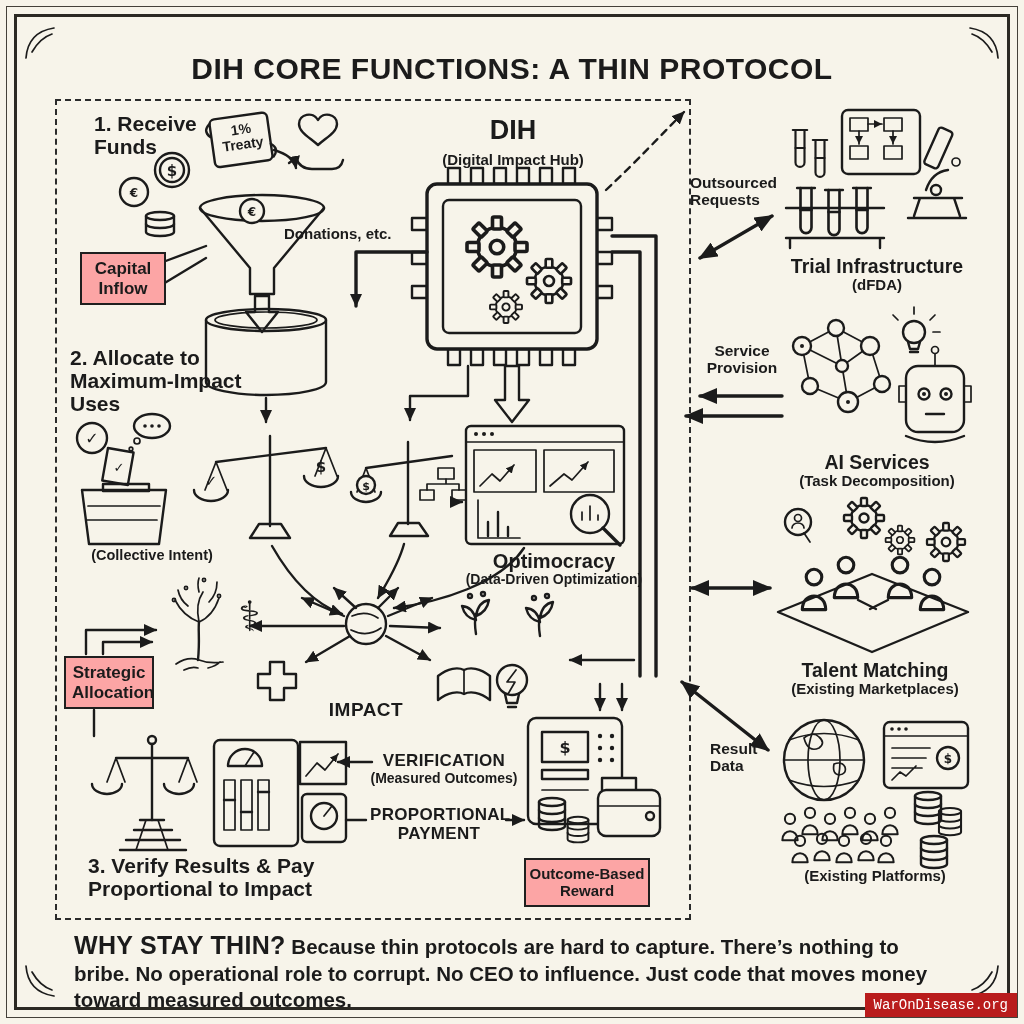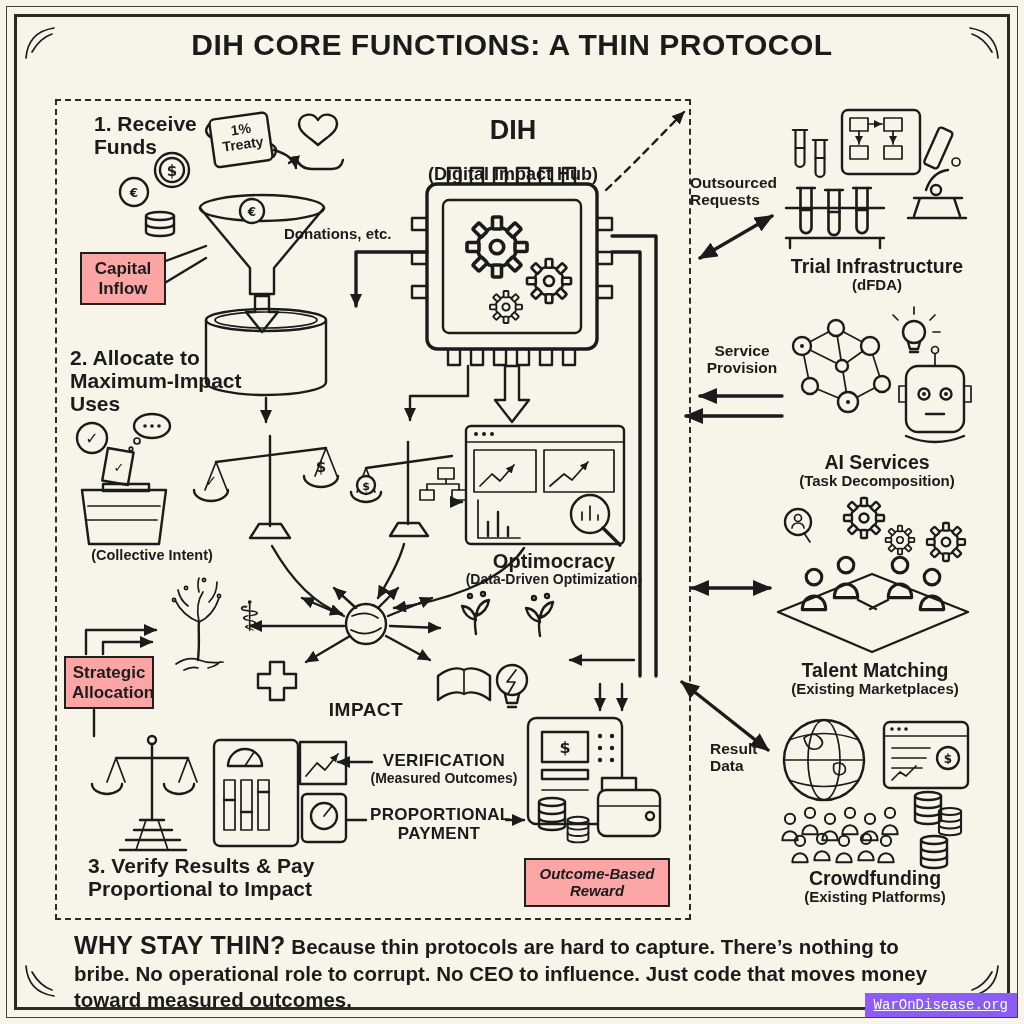--- a/index.html
+++ b/index.html
@@ -12,27 +12,27 @@
   .thk{stroke-width:3.4;}
   .tn{stroke-width:1.7;}
   .cn{fill:none;stroke:#1b1b1b;stroke-width:3.4;stroke-linecap:round;}
   .dash{stroke-dasharray:7 6;}
   .fl{fill:#1b1b1b;stroke:none;}
   .pf{fill:#f7f4ea;}
   svg text{font-family:"DejaVu Sans","Liberation Sans",sans-serif;font-weight:bold;fill:#1b1b1b;}
   .t{position:absolute;line-height:1.1;}
   .b{font-weight:bold;}
   .ctr{text-align:center;}
-  .title{top:28px;left:0;width:100%;text-align:center;font-size:30px;font-weight:bold;letter-spacing:.5px;}
+  .title{top:52px;left:0;width:100%;text-align:center;font-size:30px;font-weight:bold;letter-spacing:.5px;}
   .box{position:absolute;border:2.5px solid #1f1f1f;background:#fca5a5;font-weight:bold;text-align:center;line-height:1.15;}
   .sub{font-weight:bold;}
   .glyph{position:absolute;font-family:"DejaVu Sans",sans-serif;line-height:1;}
   .footer{left:74px;top:929px;width:886px;font-size:20.5px;line-height:1.28;font-weight:bold;}
   .footer .lead{font-size:25px;letter-spacing:.3px;}
-  .watermark{position:absolute;right:7px;bottom:7px;background:#8b5cf6;color:#ffffff;font-family:"Liberation Mono",monospace;font-size:14px;padding:4px 9px;z-index:9;text-decoration:underline;}
+  .watermark{position:absolute;right:7px;bottom:7px;background:#b91c1c;color:#ffffff;font-family:"Liberation Mono",monospace;font-size:14px;padding:4px 9px;z-index:9;}
 </style>
 </head>
 <body>
 
 <div class="canvas">
   <div class="frame-outer"></div>
   <div class="frame-inner"></div>
   <div class="dashed-box"></div>
 
   <svg class="art" viewBox="0 0 1024 1024" aria-hidden="true">
@@ -454,21 +454,21 @@
     <div>1%</div>
     <div>Treaty</div>
   </div>
 
   <div class="t b" style="left:284px;top:178px;width:135px;font-size:15px;margin-top:48px;">Donations, etc.</div>
 
   <div class="box" style="left:80px;top:252px;width:70px;padding:5px 6px;font-size:17px;">Capital Inflow</div>
 
   <div class="t ctr" style="left:418px;top:116px;width:190px;">
     <div class="b" style="font-size:27px;">DIH</div>
-    <div class="b" style="font-size:18px;margin-top:19px;">(Digital Impact Hub)</div>
+    <div class="b" style="font-size:15px;margin-top:6px;">(Digital Impact Hub)</div>
   </div>
 
   <div class="t b" style="left:70px;top:346px;width:178px;font-size:21px;">2. Allocate to Maximum-Impact Uses</div>
 
   <div class="t ctr" style="left:48px;top:548px;width:208px;">
     <div class="sub" style="font-size:14.5px;">(Collective Intent)</div>
   </div>
 
   <div class="t ctr" style="left:448px;top:550px;width:212px;">
     <div class="b" style="font-size:20px;">Optimocracy</div>
@@ -481,21 +481,21 @@
 
   <div class="box" style="left:64px;top:656px;width:74px;padding:5px 6px;font-size:17px;">Strategic Allocation</div>
 
   <div class="t ctr" style="left:358px;top:752px;width:172px;">
     <div class="b" style="font-size:17px;letter-spacing:.3px;">VERIFICATION</div>
     <div class="sub" style="font-size:14px;">(Measured Outcomes)</div>
   </div>
 
   <div class="t b ctr" style="left:370px;top:806px;width:138px;font-size:17px;letter-spacing:.3px;">PROPORTIONAL PAYMENT</div>
 
-  <div class="box" style="left:524px;top:858px;width:116px;padding:5px 13px;font-size:15px;font-style:italic;">Outcome-Based Reward</div>
+  <div class="box" style="left:524px;top:858px;width:116px;padding:5px 3px;font-size:15px;">Outcome-Based Reward</div>
 
   <div class="t b" style="left:88px;top:854px;width:300px;font-size:21px;">3. Verify Results &amp; Pay Proportional to Impact</div>
 
   <div class="t b" style="left:690px;top:174px;width:100px;font-size:15.5px;">Outsourced Requests</div>
 
   <div class="t b" style="left:702px;top:342px;width:80px;font-size:15.5px;text-align:center;">Service Provision</div>
 
   <div class="t b" style="left:710px;top:740px;width:62px;font-size:15.5px;">Result Data</div>
 
   <div class="t ctr" style="left:772px;top:256px;width:210px;">
@@ -507,21 +507,20 @@
     <div class="b" style="font-size:19.5px;">AI Services</div>
     <div class="sub" style="font-size:15px;">(Task Decomposition)</div>
   </div>
 
   <div class="t ctr" style="left:766px;top:660px;width:218px;">
     <div class="b" style="font-size:19.5px;">Talent Matching</div>
     <div class="sub" style="font-size:15px;">(Existing Marketplaces)</div>
   </div>
 
   <div class="t ctr" style="left:766px;top:868px;width:218px;">
-    <div class="b" style="font-size:19.5px;">Crowdfunding</div>
     <div class="sub" style="font-size:15px;">(Existing Platforms)</div>
   </div>
 
   <div class="t footer">
     <span class="lead">WHY STAY THIN?</span>
     <span>Because thin protocols are hard to capture. There’s nothing to bribe. No operational role to corrupt. No CEO to influence. Just code that moves money toward measured outcomes.</span>
   </div>
 
   <div class="watermark">WarOnDisease.org</div>
 </div>

